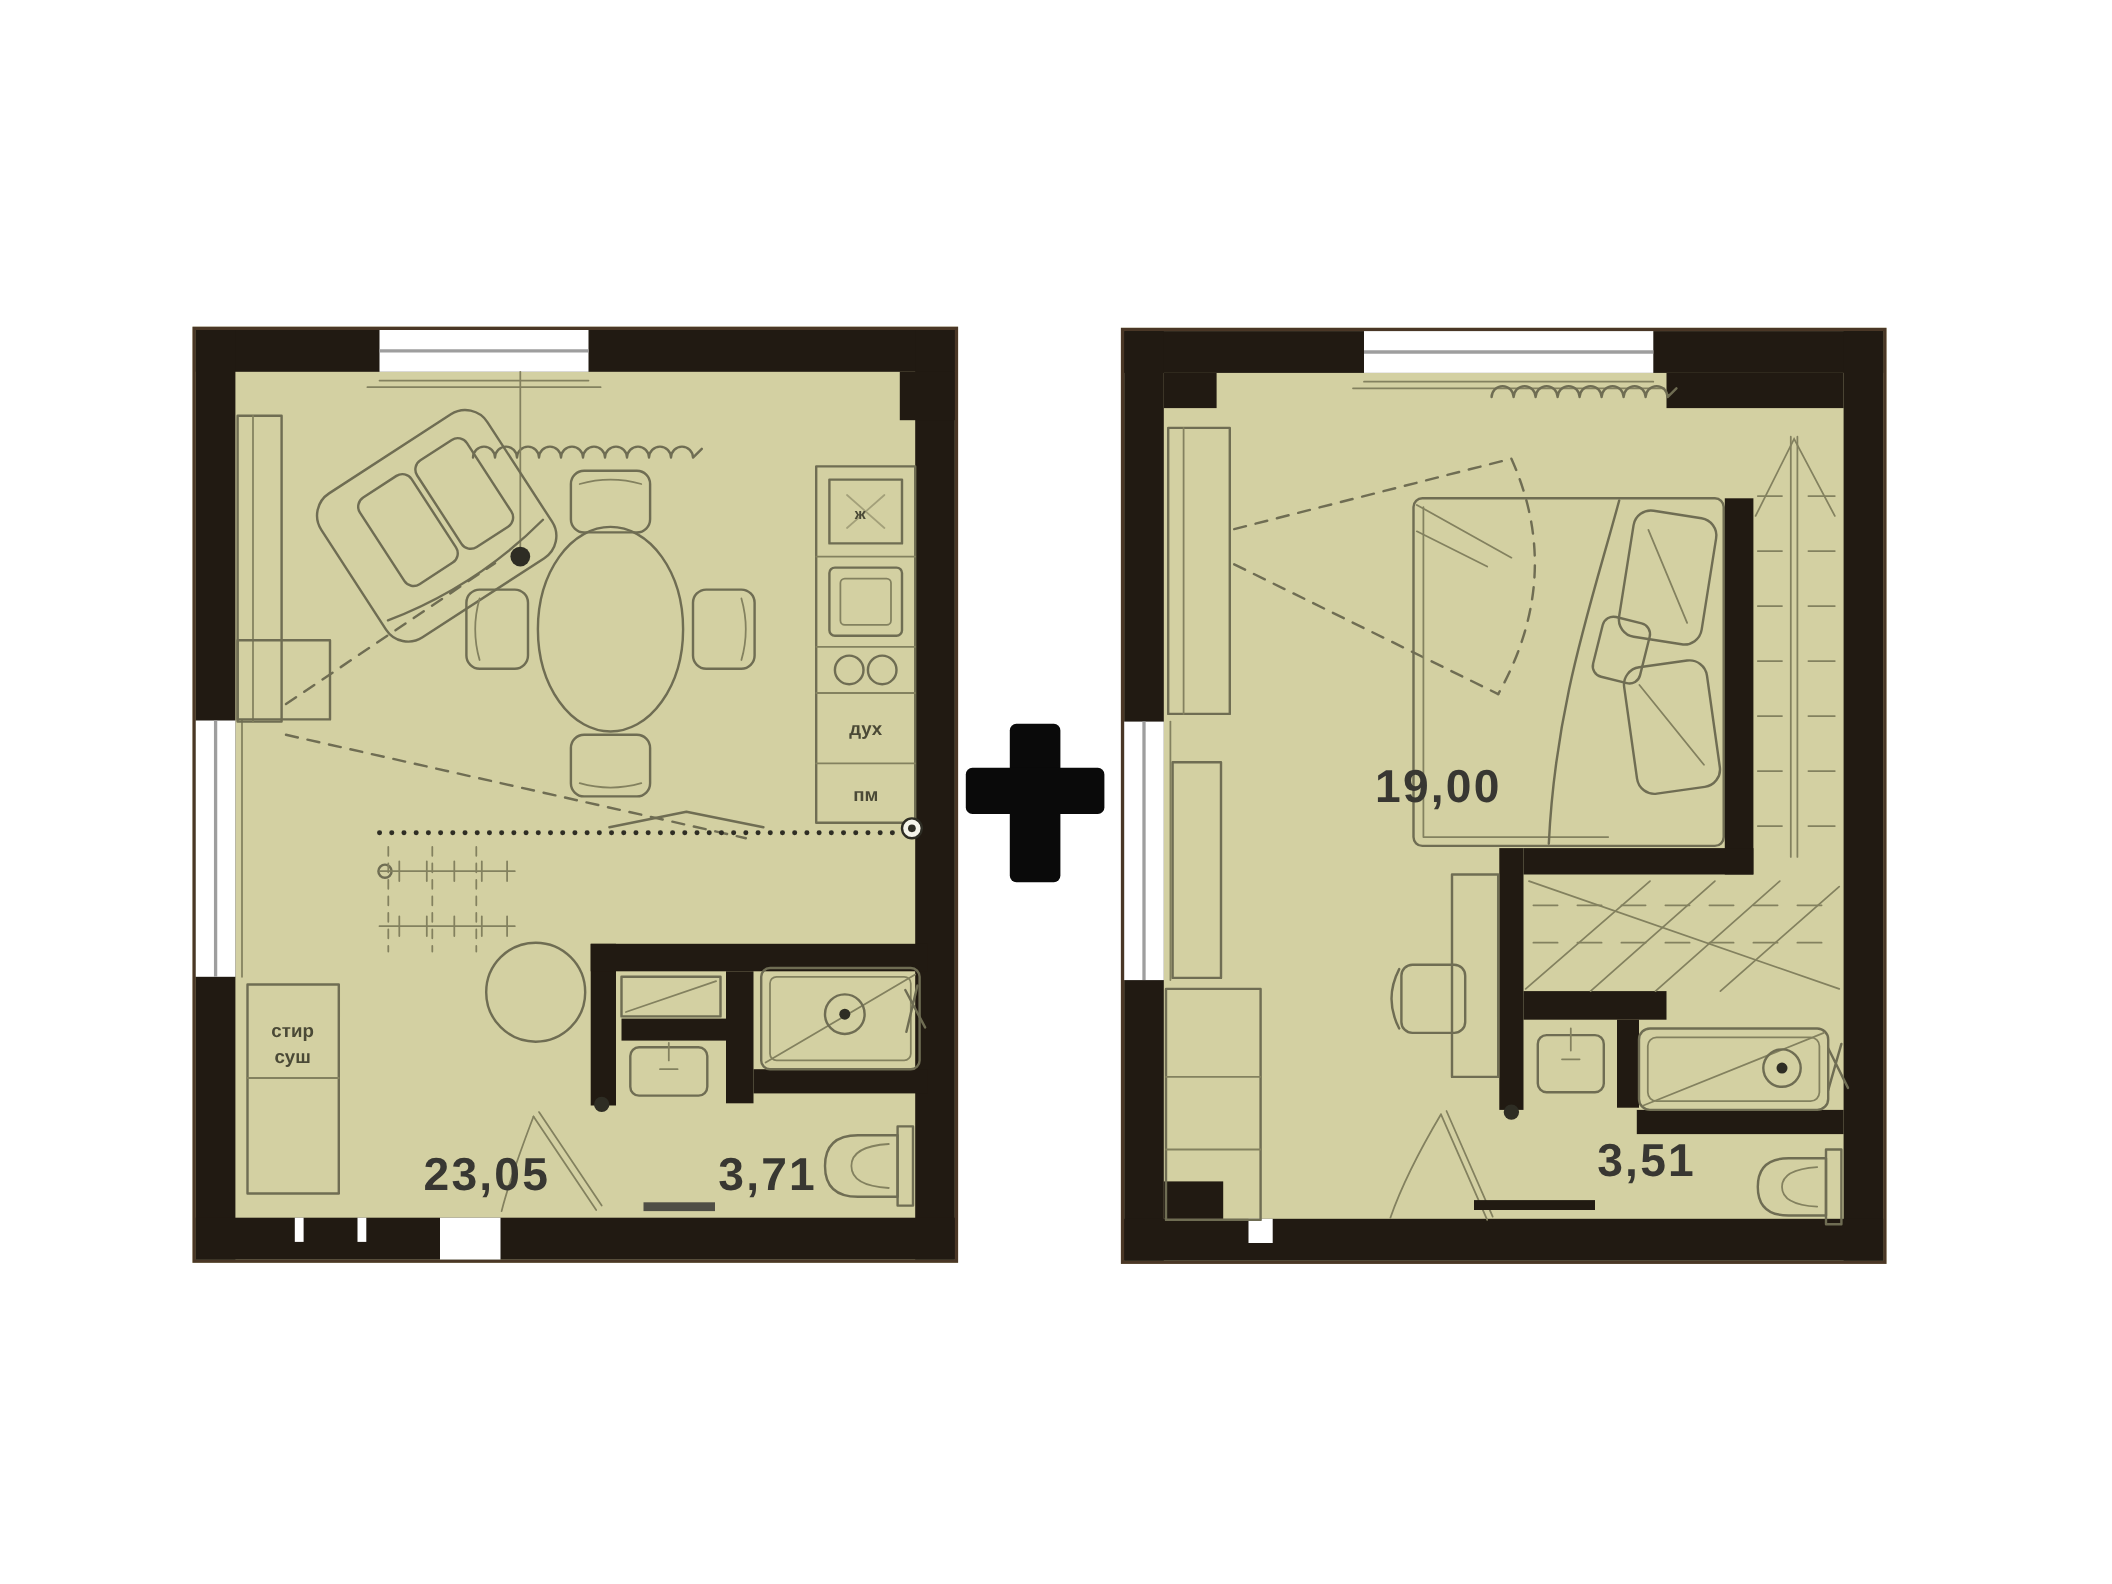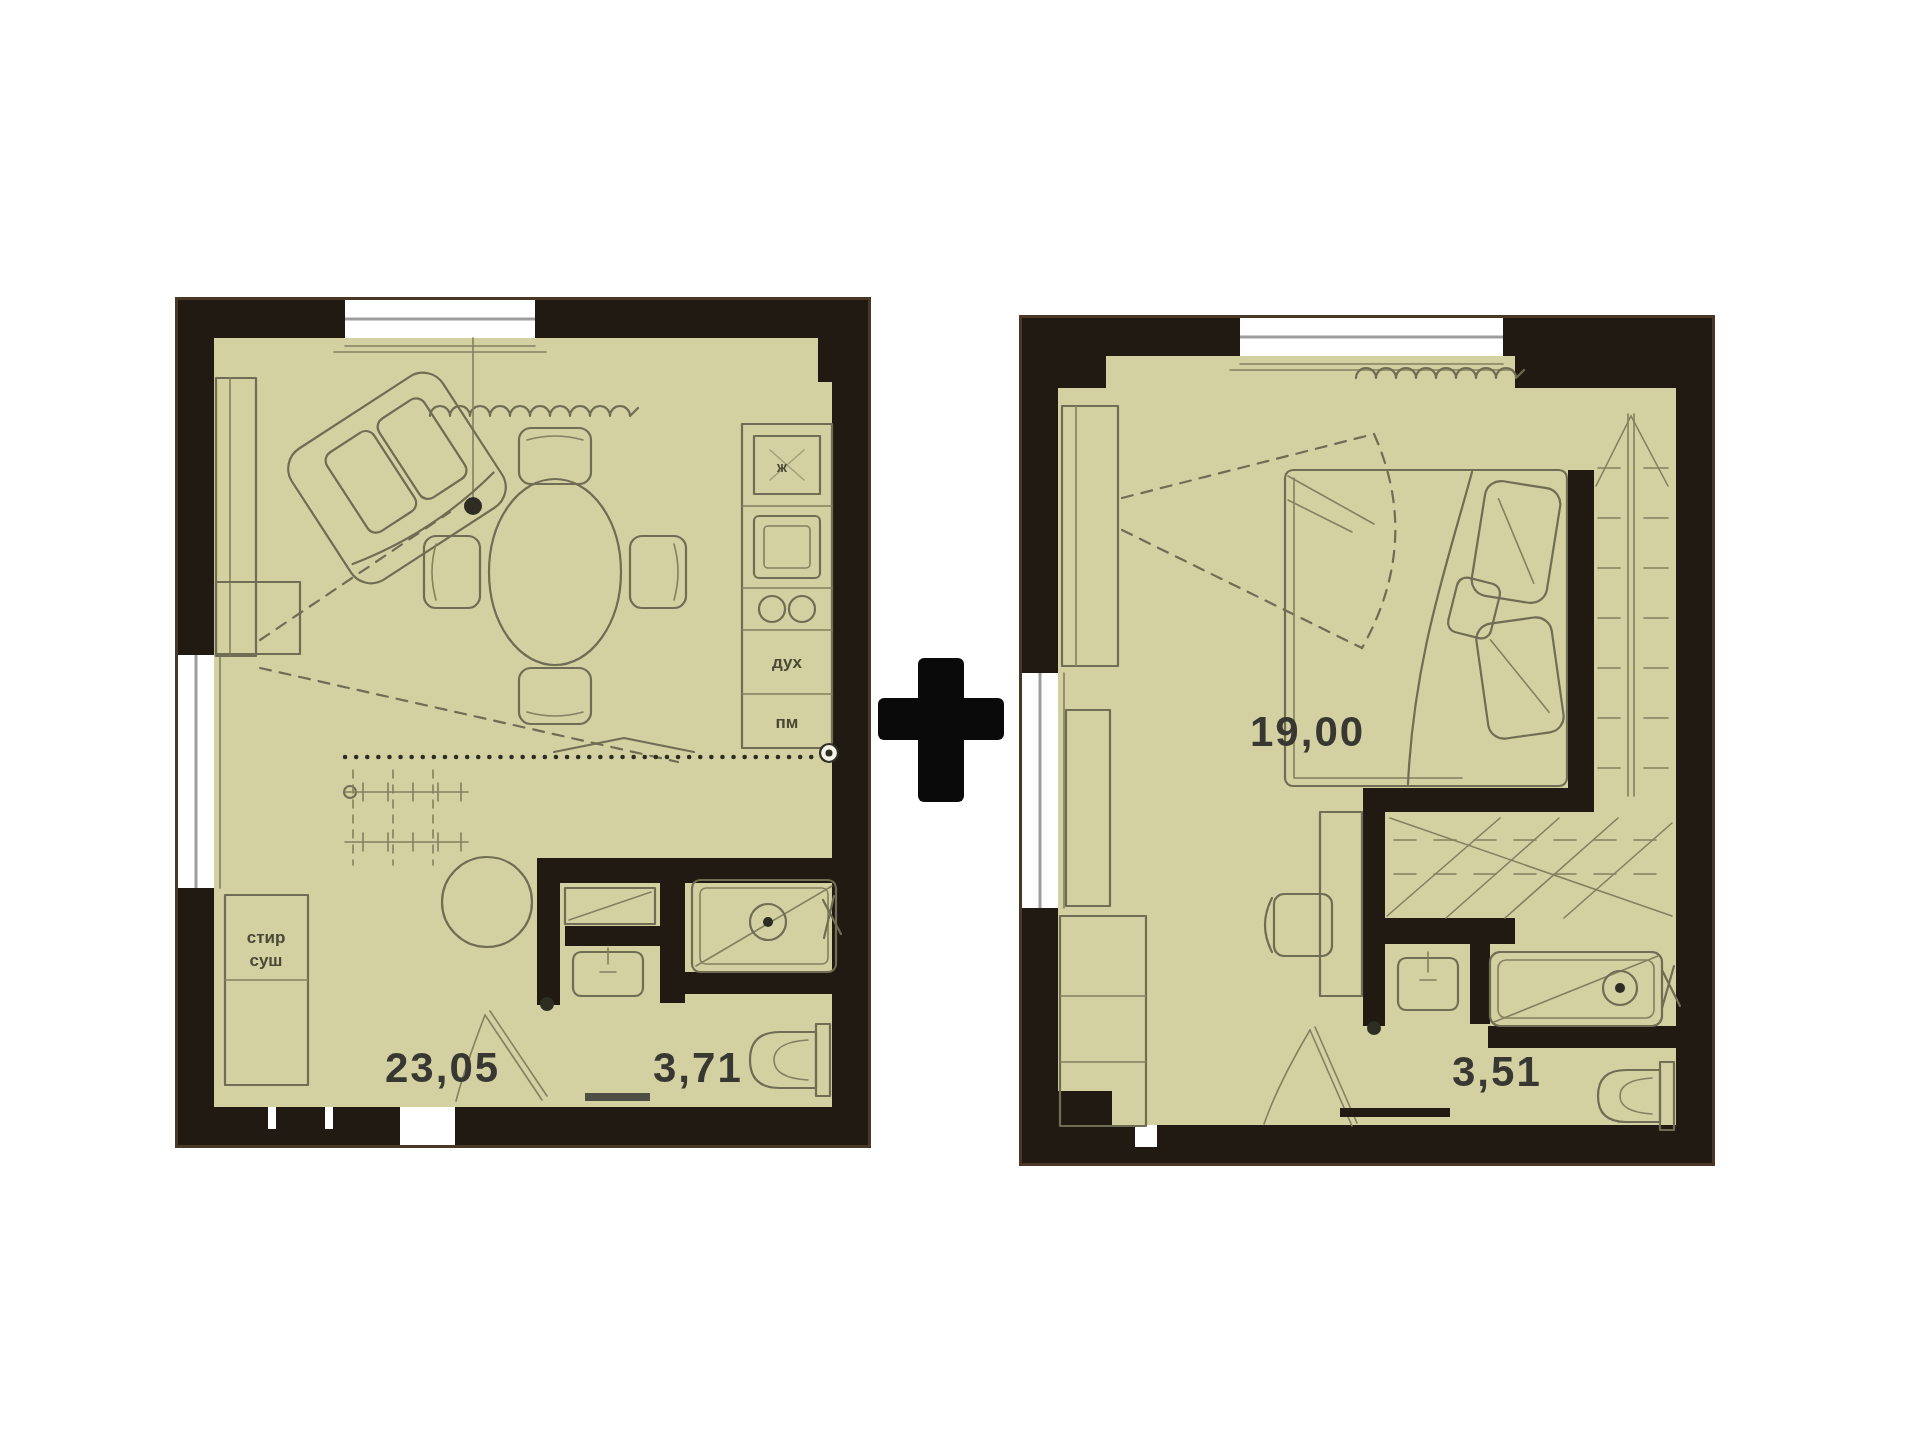--- a/index.html
+++ b/index.html
@@ -177,21 +177,21 @@
       <text class="areaLabel" x="207" y="782">23,05</text>
       <text class="areaLabel" x="475" y="782">3,71</text>
     </svg>
   </div>
 
   <div style="position:absolute;left:878px;top:658px;width:126px;height:144px;">
     <div class="plus-part" style="left:40px;top:0;width:46px;height:144px;border-radius:6px;"></div>
     <div class="plus-part" style="left:0;top:40px;width:126px;height:42px;border-radius:6px;"></div>
   </div>
 
-  <div class="plan" style="left:1019px;top:315px;">
+  <div class="plan" style="left:1019px;top:298px;">
 
     <div class="wall" style="left:0;top:0;width:690px;height:38px;"></div>
     <div class="wall" style="left:0;top:0;width:36px;height:845px;"></div>
     <div class="wall" style="left:654px;top:0;width:36px;height:845px;"></div>
     <div class="wall" style="left:0;top:807px;width:690px;height:38px;"></div>
     <div class="wall" style="left:36px;top:38px;width:48px;height:32px;"></div>
     <div class="wall" style="left:493px;top:38px;width:161px;height:32px;"></div>
     <div class="wall" style="left:36px;top:773px;width:54px;height:34px;"></div>
 
     <div class="win" style="left:218px;top:0;width:263px;height:38px;"></div>

